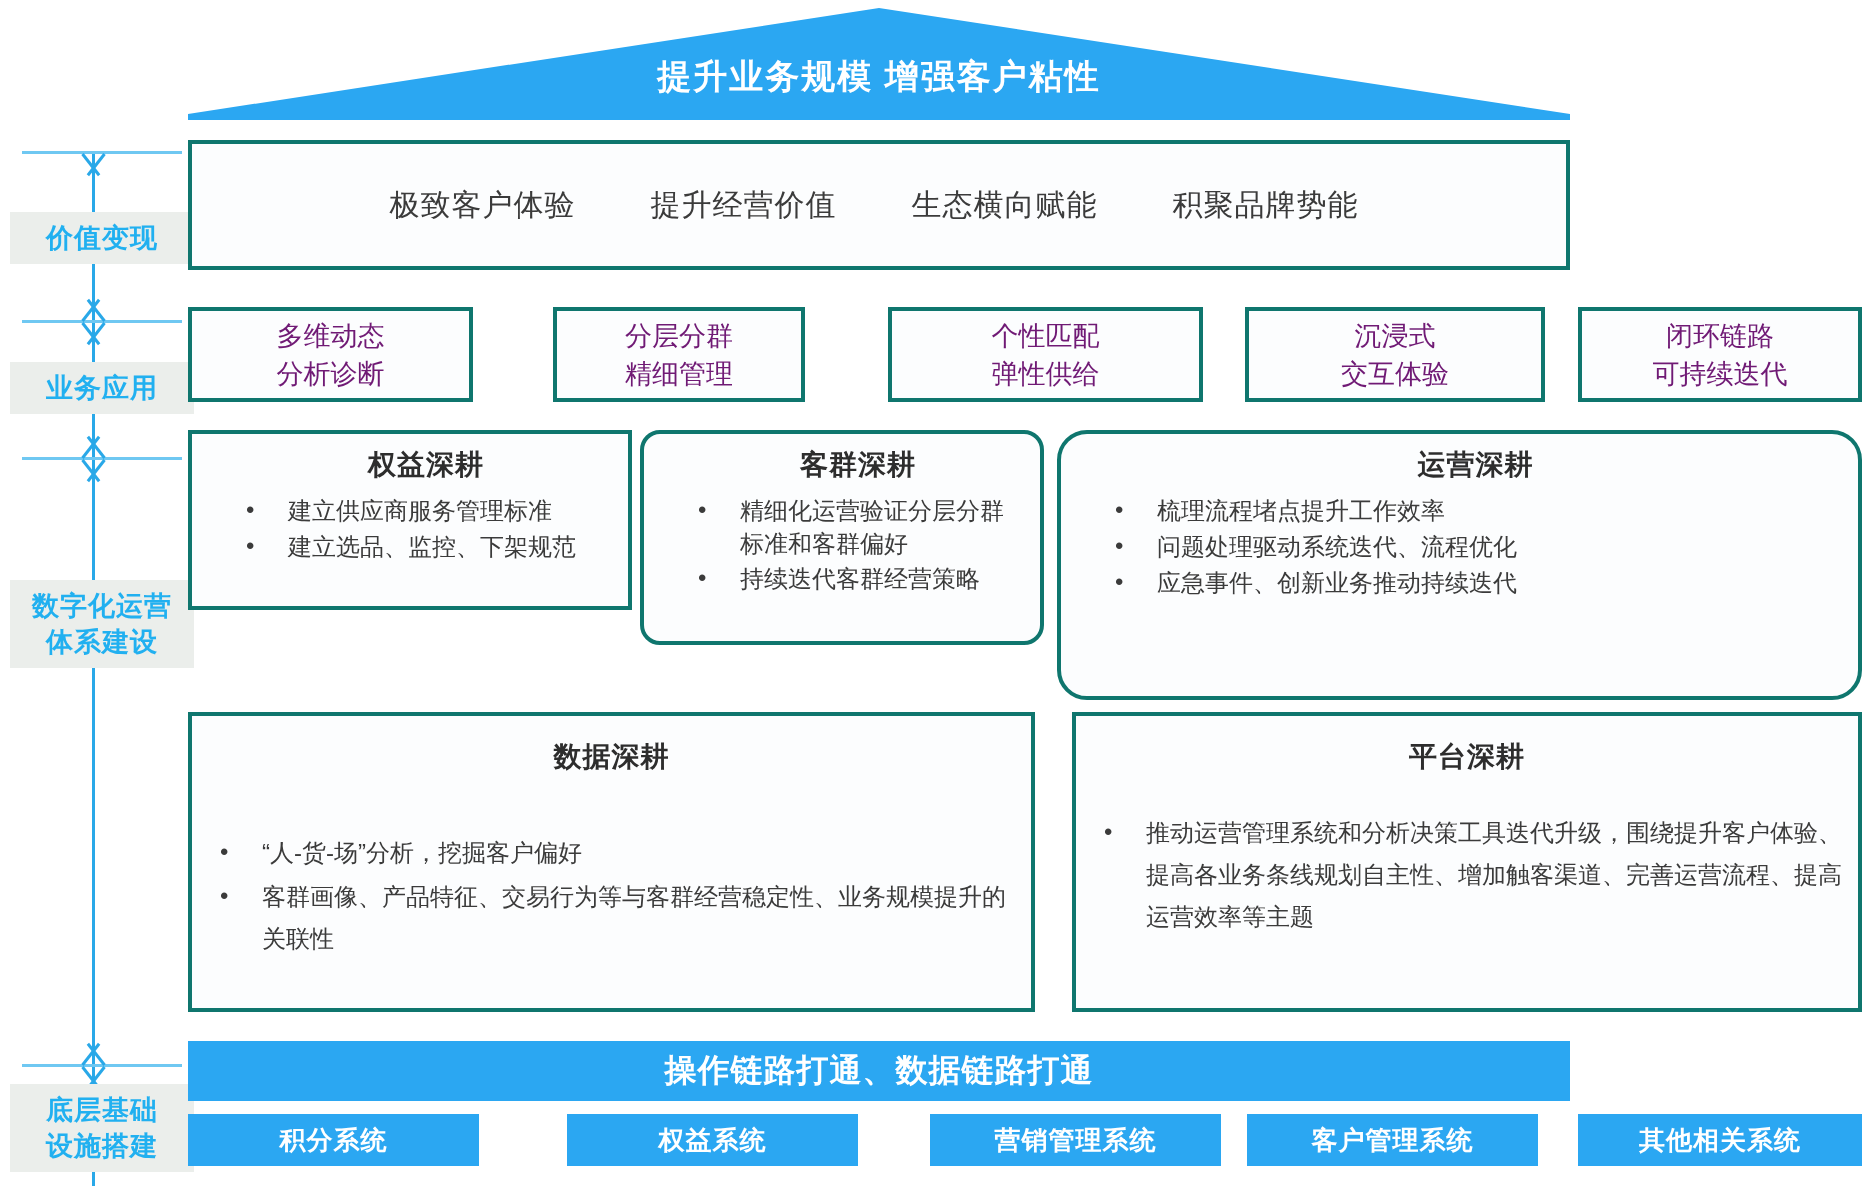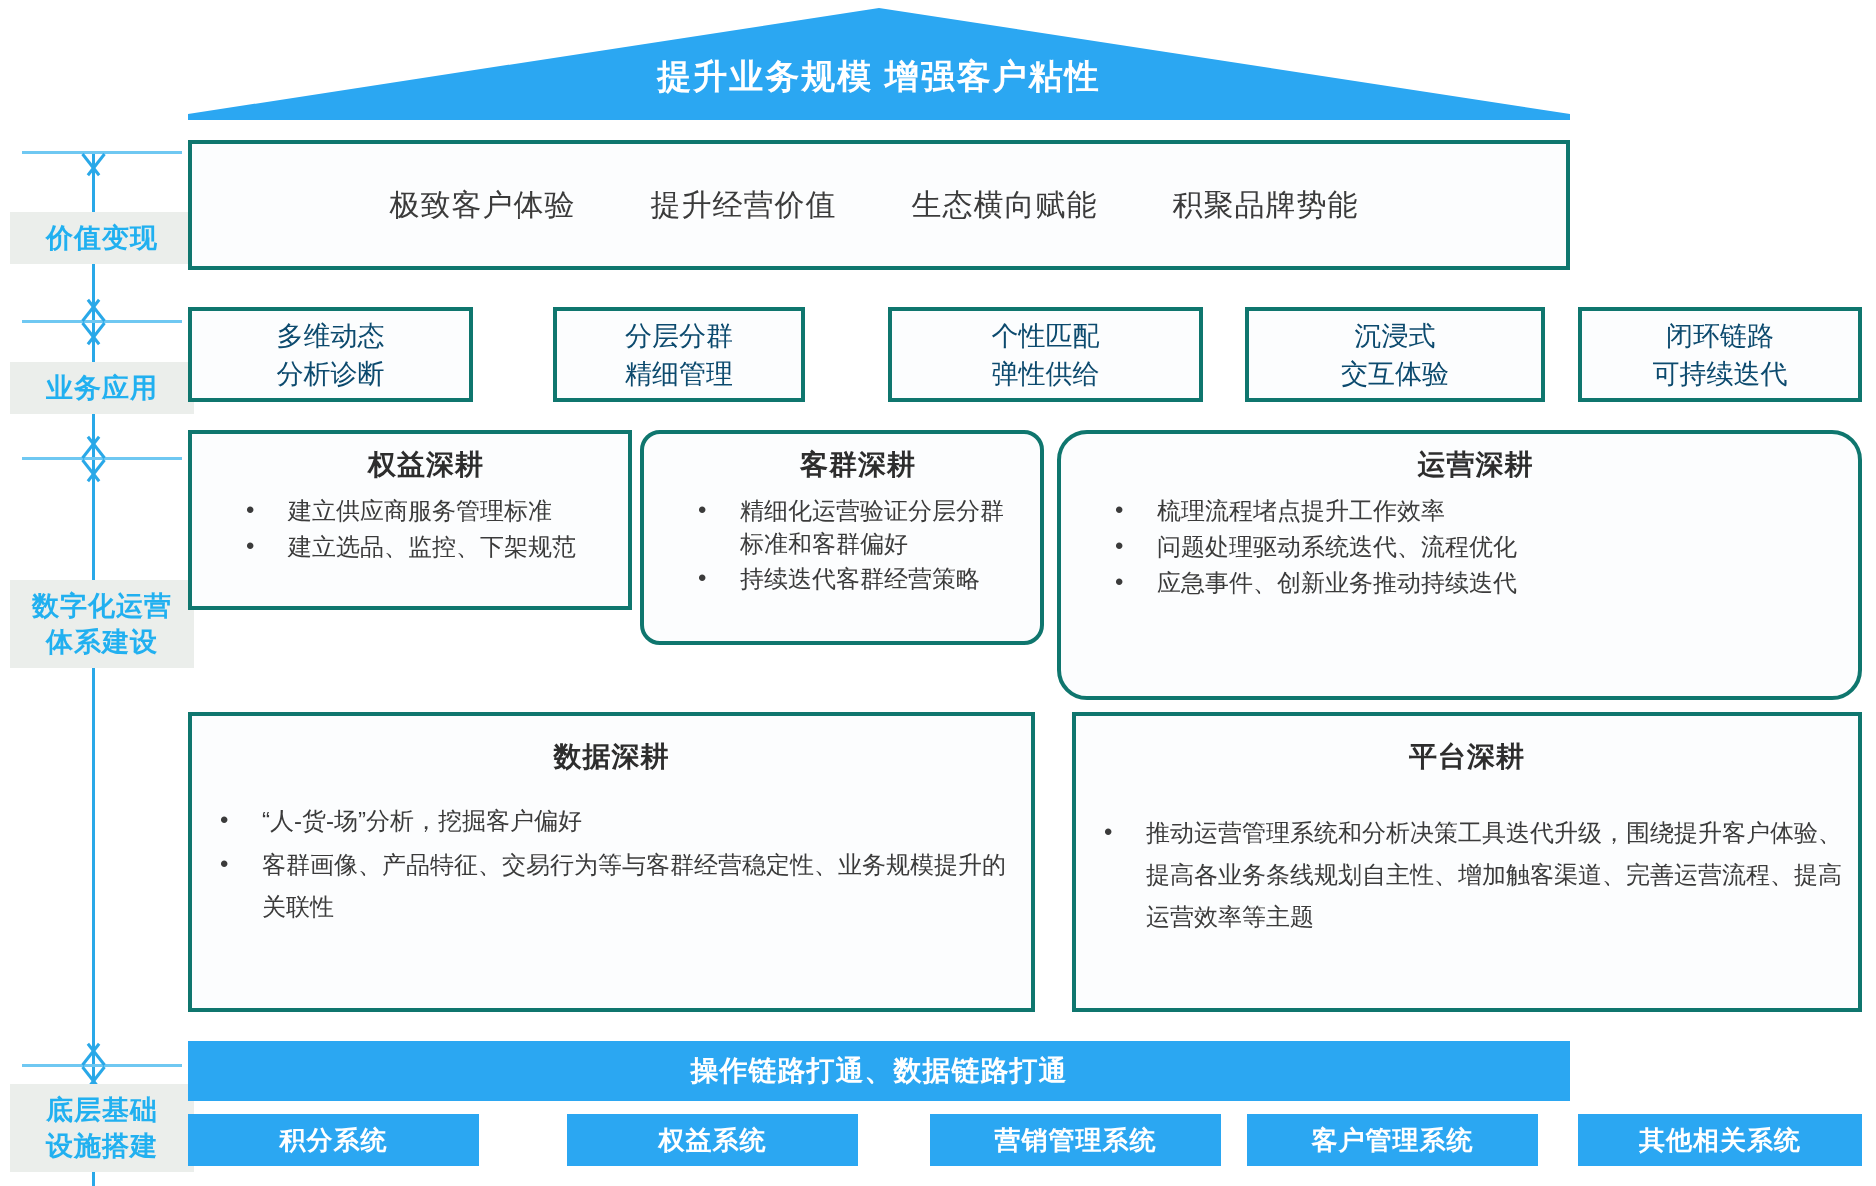--- a/index.html
+++ b/index.html
@@ -70,42 +70,42 @@
   #value-row .vitem {
     font-size: 30px; color: #3b3b3b; white-space: nowrap; letter-spacing: 1px;
   }
 
   
   .app-box {
     top: 307px; height: 95px;
     display: flex; flex-direction: column; align-items: center; justify-content: center;
   }
   .app-box .l1, .app-box .l2 {
-    font-size: 27px; color: #0c4a6e; line-height: 38px; white-space: nowrap;
+    font-size: 27px; color: #701a75; line-height: 38px; white-space: nowrap;
   }
 
   
   .dig-box { top: 430px; padding-left: 32px; }
   .dig-title {
     text-align: center; font-size: 28px; font-weight: bold; color: #2d2d2d;
     margin-top: 12px; letter-spacing: 1px;
   }
   ul.blist { list-style: none; margin: 10px 0 0 0; padding: 0 14px 0 18px; }
   ul.blist li {
     position: relative; padding-left: 46px; font-size: 24px; color: #3b3b3b;
     line-height: 34px; margin-bottom: 2px;
   }
   ul.blist li::before {
     content: "\2022"; position: absolute; left: 4px; top: -1px;
     font-size: 24px; color: #3b3b3b;
   }
   ul.blist.tight li { line-height: 33px; }
 
   
-  #infra-bar { left: 188px; top: 1041px; width: 1382px; height: 60px; font-size: 28px; letter-spacing: 1px; }
+  #infra-bar { left: 188px; top: 1041px; width: 1382px; height: 60px; font-size: 32px; letter-spacing: 1px; }
   .sys-box { top: 1114px; height: 52px; font-size: 26px; letter-spacing: 1px; }
 </style>
 </head>
 <body>
 
 <div id="stage">
 
   <div id="rail">
 
     <div class="rail-hline" style="top:119px;"></div>
@@ -200,21 +200,21 @@
     <div class="dig-title">运营深耕</div>
     <ul class="blist">
       <li>梳理流程堵点提升工作效率</li>
       <li>问题处理驱动系统迭代、流程优化</li>
       <li>应急事件、创新业务推动持续迭代</li>
     </ul>
   </div>
 
   <div class="obox" style="left:188px; top:712px; width:847px; height:300px;">
     <div class="dig-title" style="margin-top:22px;">数据深耕</div>
-    <ul class="blist" style="margin-top:24px; padding-left:24px;">
+    <ul class="blist" style="margin-top:56px; padding-left:24px;">
       <li style="line-height:42px;">“人-货-场”分析，挖掘客户偏好</li>
       <li style="line-height:42px;">客群画像、产品特征、交易行为等与客群经营稳定性、业务规模提升的关联性</li>
     </ul>
   </div>
 
   <div class="obox" style="left:1072px; top:712px; width:790px; height:300px;">
     <div class="dig-title" style="margin-top:22px;">平台深耕</div>
     <ul class="blist" style="margin-top:36px; padding-left:24px;">
       <li style="line-height:42px;">推动运营管理系统和分析决策工具迭代升级，围绕提升客户体验、提高各业务条线规划自主性、增加触客渠道、完善运营流程、提高运营效率等主题</li>
     </ul>

